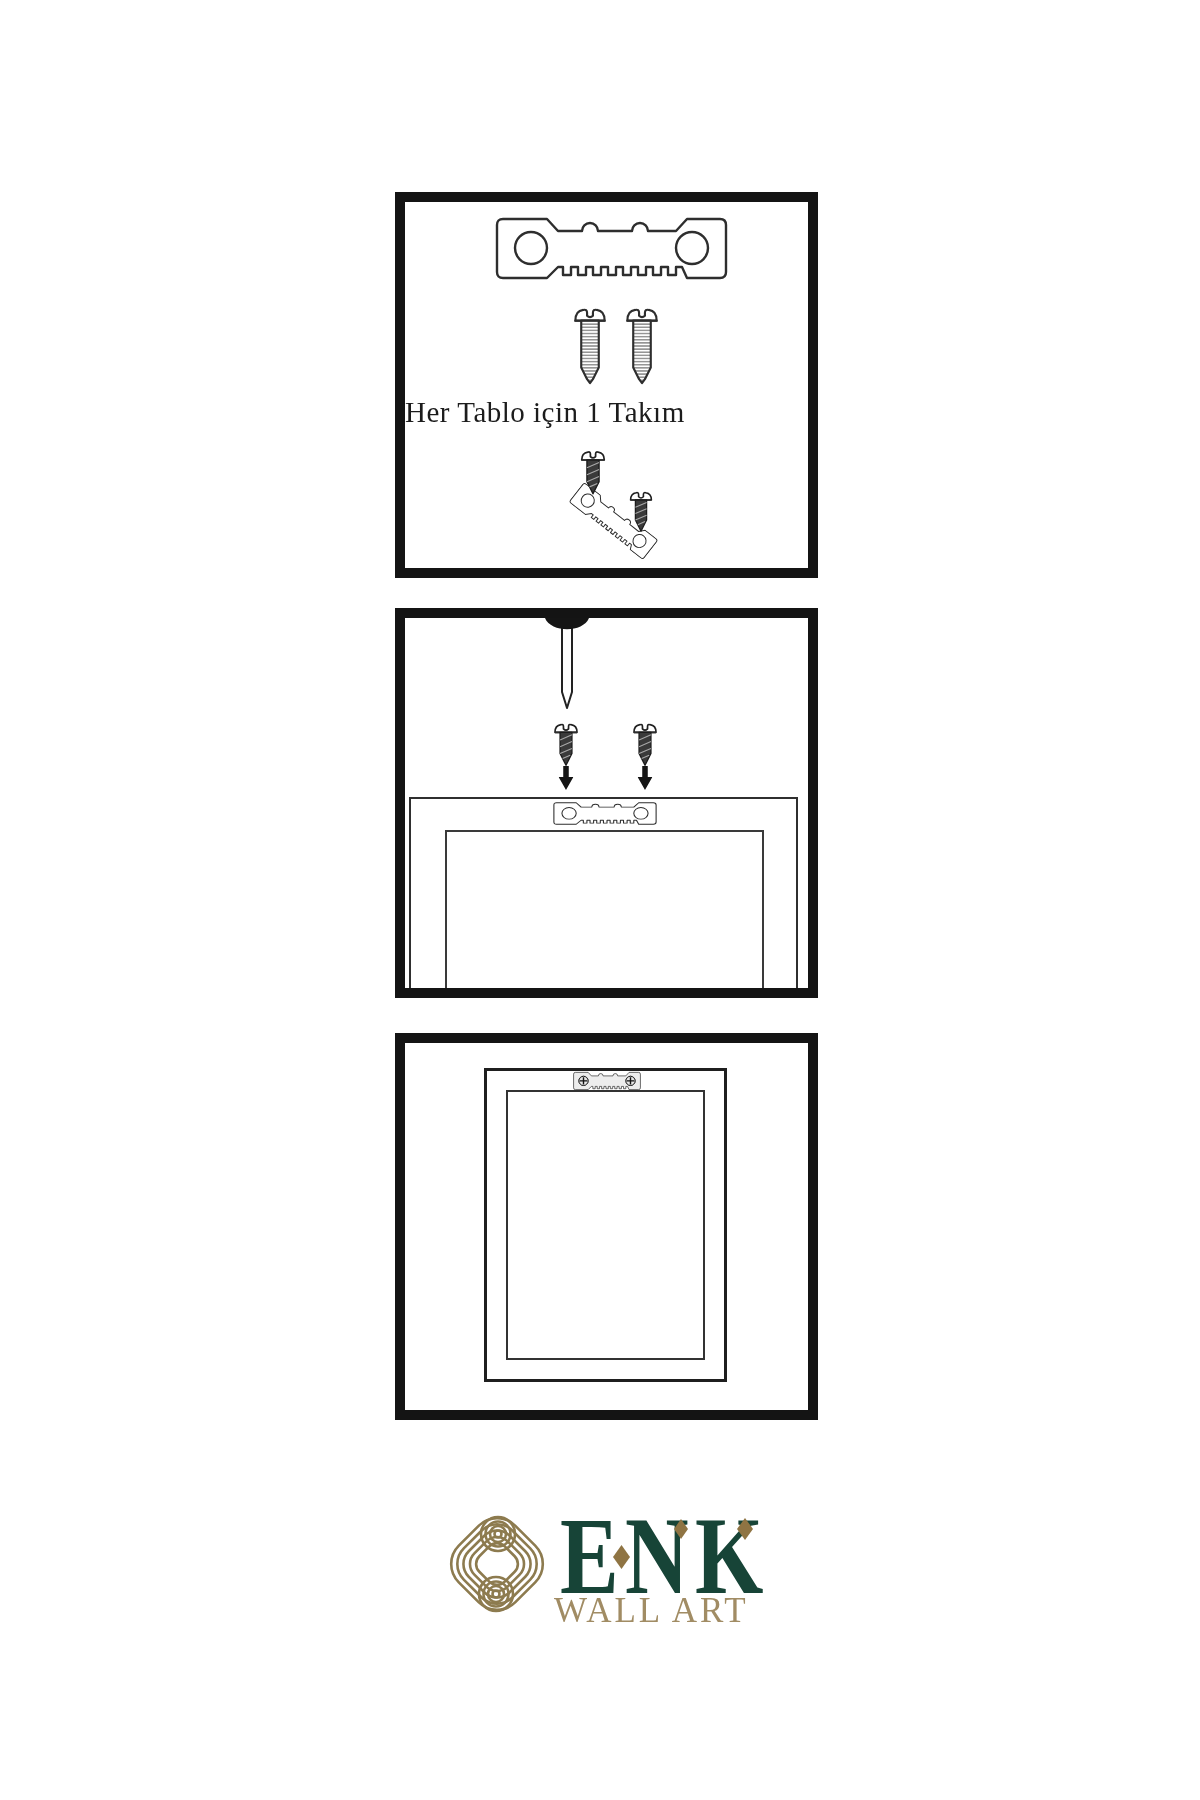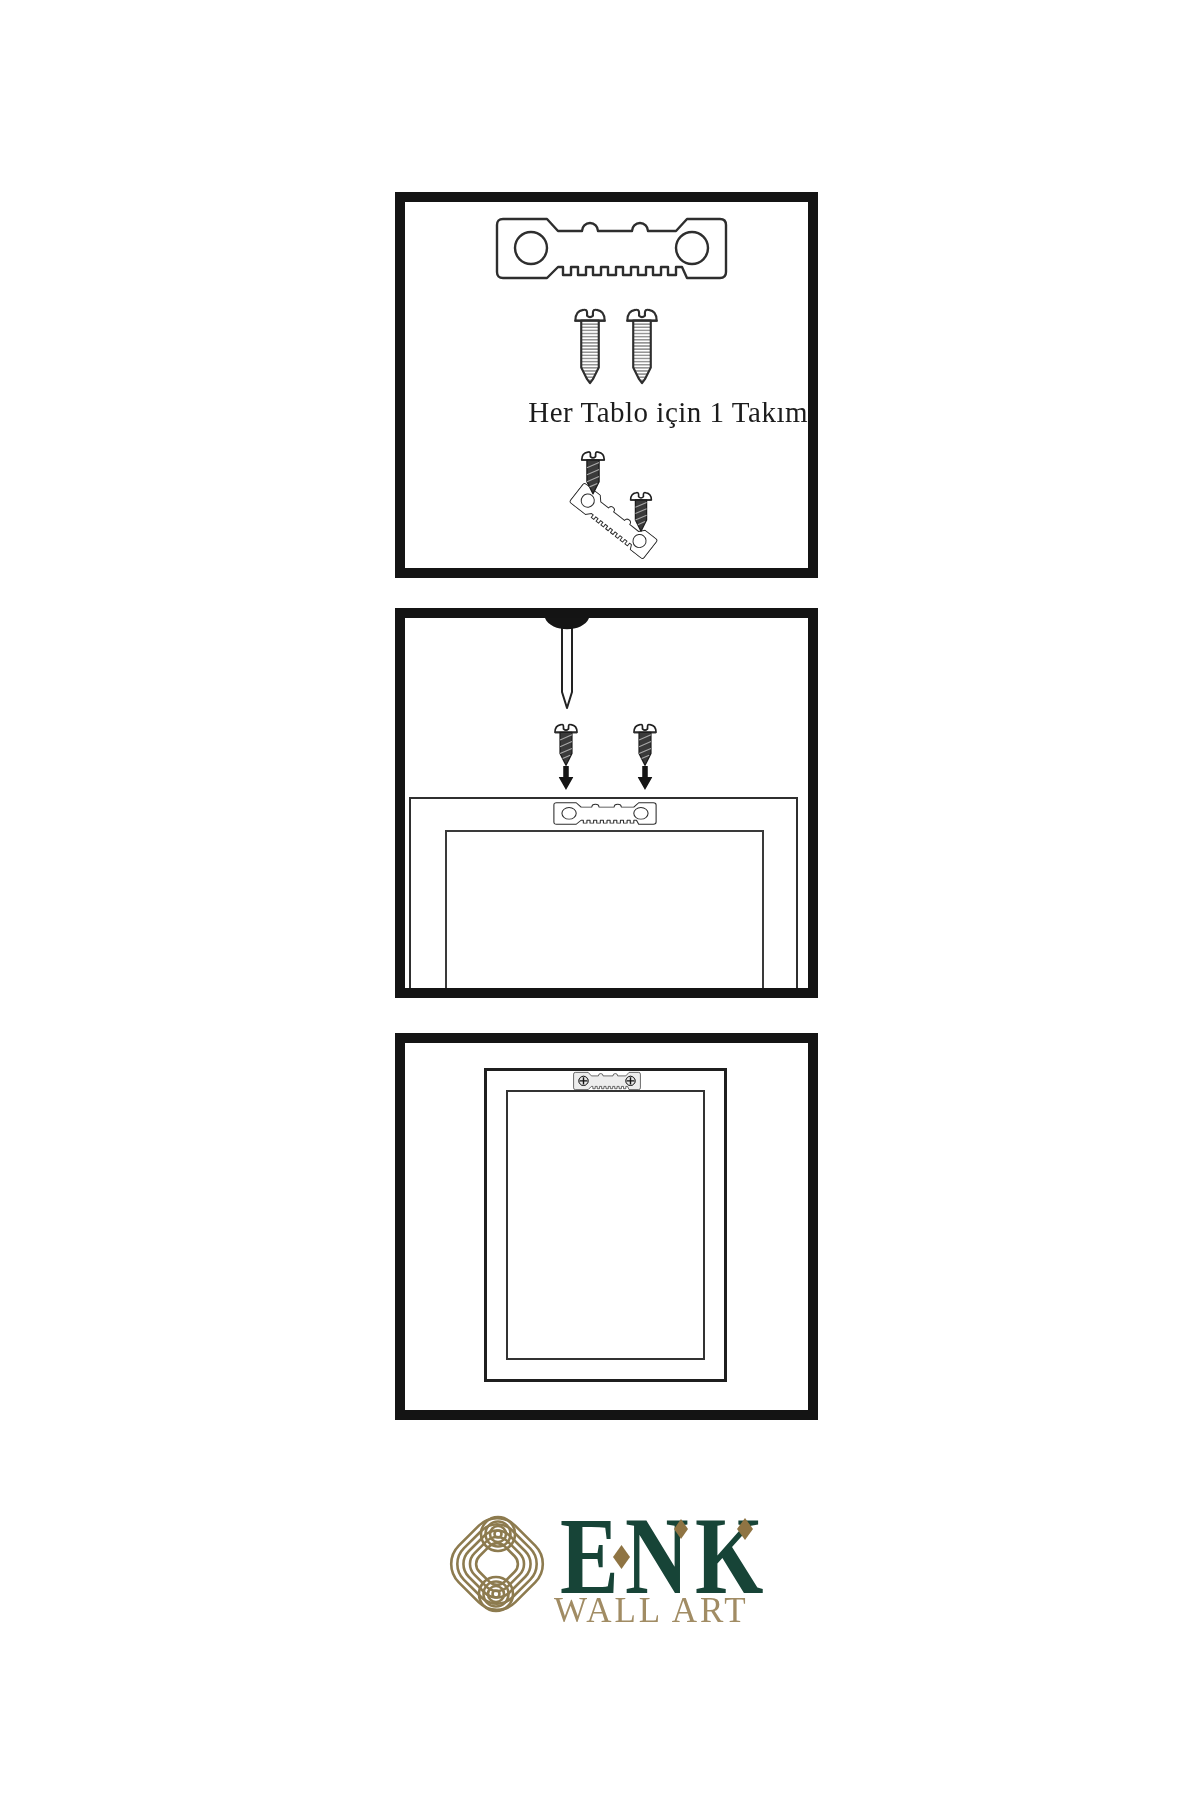--- a/index.html
+++ b/index.html
@@ -10,21 +10,21 @@
   .panel{position:absolute;left:395px;width:423px;border:10px solid #141414;box-sizing:border-box;background:#fff;overflow:hidden;}
   .panel *{position:absolute;}
   .p1{top:192px;height:386px;}
   .p2{top:608px;height:390px;}
   .p3{top:1033px;height:387px;}
 
   
   .hanger-flat{left:90px;top:15px;width:233px;height:63px;}
   .screw-a{left:167px;top:105px;width:36px;height:78px;}
   .screw-b{left:219px;top:105px;width:36px;height:78px;}
-  .caption{left:0;top:194px;width:100%;text-align:right;font-size:29px;letter-spacing:.5px;
+  .caption{left:0;top:194px;width:100%;text-align:left;font-size:29px;letter-spacing:.5px;
            color:#1c1c1c;font-weight:400;position:absolute;}
   .asm-screw-top{left:175px;top:248px;width:26px;height:46px;}
   .asm-plate{left:161px;top:306px;width:95px;height:26px;transform:rotate(38deg);transform-origin:center;}
   .asm-screw-side{left:224px;top:289px;width:24px;height:42px;}
 
   
   .nail{left:139px;top:0;width:46px;height:102px;}
   .d-screw-l{left:148px;top:105px;width:26px;height:44px;}
   .d-screw-r{left:227px;top:105px;width:26px;height:44px;}
   .arrow-l{left:153px;top:148px;width:16px;height:24px;}

